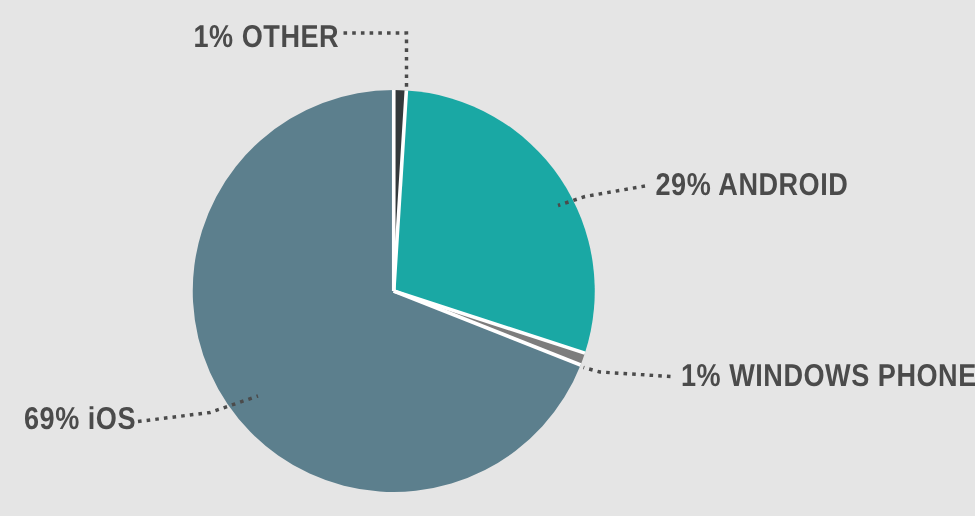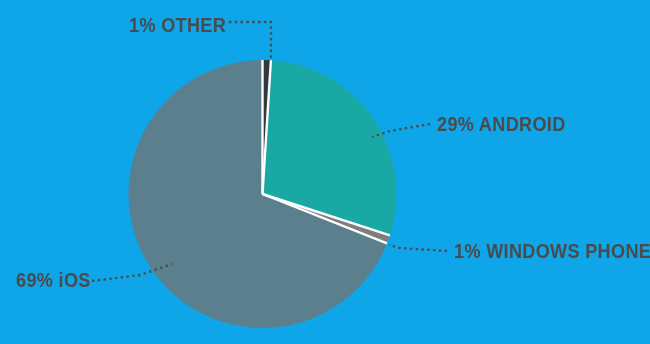--- a/index.html
+++ b/index.html
@@ -5,21 +5,21 @@
 <style>
   html, body {
     margin: 0;
     padding: 0;
     background: #ffffff;
   }
   #stage {
     position: relative;
     width: 650px;
     height: 344px;
-    background: #0ea5e9;
+    background: #e5e5e5;
     overflow: hidden;
     font-family: "Liberation Sans", "DejaVu Sans", sans-serif;
   }
   #chart-svg {
     position: absolute;
     left: 0;
     top: 0;
     width: 650px;
     height: 344px;
   }

